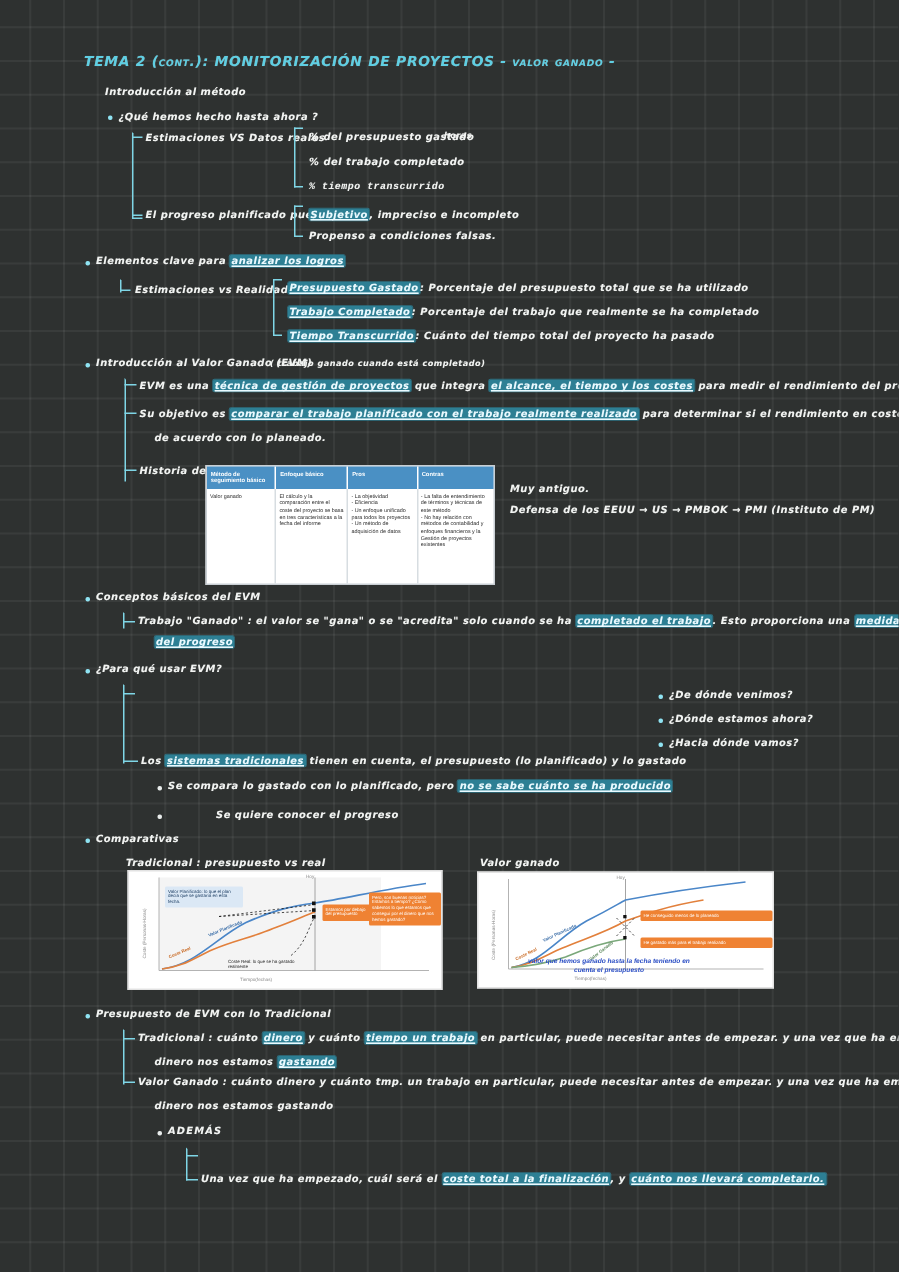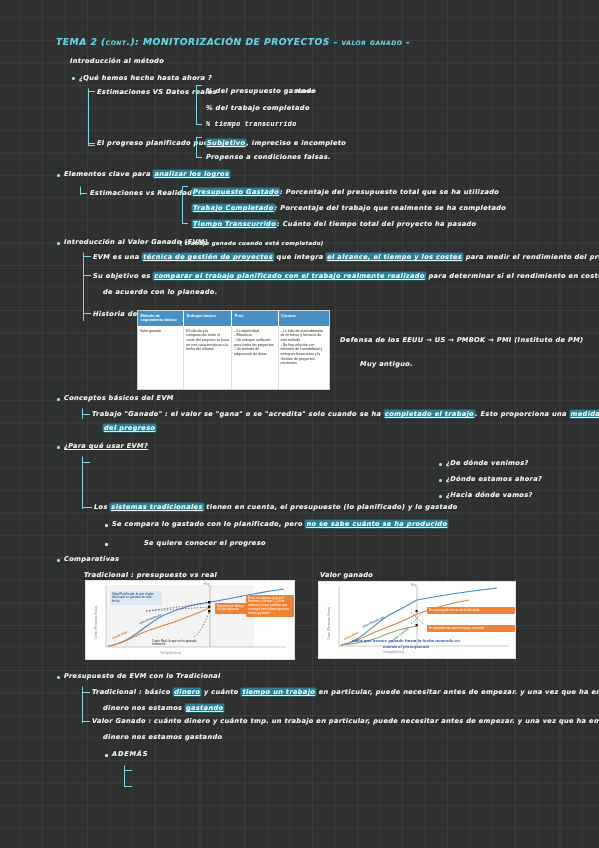--- a/index.html
+++ b/index.html
@@ -198,37 +198,37 @@
       <div class="c2">El cálculo y la comparación entre el coste del proyecto se basa en tres características a la fecha del informe</div>
       <div class="c3" style="white-space:pre-line;">- La objetividad
 - Eficiencia
 - Un enfoque unificado para todos los proyectos
 - Un método de adquisición de datos</div>
       <div class="c4" style="white-space:pre-line;">- La falta de entendimiento de términos y técnicas de este método
 - No hay relación con métodos de contabilidad y enfoques financieros y la Gestión de proyectos existentes</div>
     </div>
   </div>
 
-  <div class="hw" style="left:360px;top:322px;margin-top:38px;">Muy antiguo.</div>
+  <div class="hw" style="left:340px;top:322px;">Muy antiguo.</div>
   <div class="hw" style="left:340px;top:336px;">Defensa de los EEUU → US → PMBOK → PMI (Instituto de PM)</div>
 
   <div class="bul" style="left:57px;top:398px;"></div>
   <div class="hw" style="left:64px;top:394px;">Conceptos básicos del EVM</div>
 
   <div class="brk" style="left:82px;top:408px;width:6px;height:10px;"></div>
   <div class="tick" style="left:82px;top:414px;width:8px;"></div>
   <div class="hw" style="left:92px;top:410px;">
     <span>Trabajo "Ganado" : el valor se "gana" o se "acredita" solo cuando se ha </span><span class="hl">completado el trabajo</span><span>. Esto proporciona una </span><span class="hl">medida objetiva</span>
   </div>
   <div class="hw" style="left:103px;top:424px;">
     <span class="hl">del progreso</span>
   </div>
 
   <div class="bul" style="left:57px;top:446px;"></div>
-  <div class="hw" style="left:64px;top:442px;text-decoration:underline;">¿Para qué usar EVM?</div>
+  <div class="hw" style="left:64px;top:442px;">¿Para qué usar EVM?</div>
 
   <div class="brk" style="left:82px;top:456px;width:6px;height:52px;"></div>
   <div class="tick" style="left:82px;top:462px;width:8px;"></div>
   <div class="tick" style="left:82px;top:507px;width:10px;"></div>
 
 
   <div class="bul" style="left:439px;top:463px;"></div>
   <div class="hw" style="left:446px;top:459px;">¿De dónde venimos?</div>
   <div class="bul" style="left:439px;top:479px;"></div>
   <div class="hw" style="left:446px;top:475px;">¿Dónde estamos ahora?</div>
@@ -301,30 +301,33 @@
   </div>
 
   <div class="bul" style="left:57px;top:676px;"></div>
   <div class="hw" style="left:64px;top:672px;">Presupuesto de EVM con lo Tradicional</div>
 
   <div class="brk" style="left:82px;top:686px;width:6px;height:36px;"></div>
   <div class="tick" style="left:82px;top:692px;width:8px;"></div>
   <div class="tick" style="left:82px;top:721px;width:8px;"></div>
 
   <div class="hw" style="left:92px;top:688px;">
-    <span>Tradicional : básico </span><span class="hl">dinero</span><span> y cuánto </span><span class="hl">tiempo un trabajo</span><span> en particular, puede necesitar antes de empezar. y una vez que ha empezado cuánto</span>
+    <span>Tradicional : cuánto </span><span class="hl">dinero</span><span> y cuánto </span><span class="hl">tiempo un trabajo</span><span> en particular, puede necesitar antes de empezar. y una vez que ha empezado cuánto</span>
   </div>
   <div class="hw" style="left:103px;top:704px;">
     <span>dinero nos estamos </span><span class="hl">gastando</span>
   </div>
 
   <div class="hw" style="left:92px;top:717px;">Valor Ganado : cuánto dinero y cuánto tmp. un trabajo en particular, puede necesitar antes de empezar. y una vez que ha empezado cuánto</div>
   <div class="hw" style="left:103px;top:733px;">dinero nos estamos gastando</div>
 
   <div class="bul w" style="left:105px;top:754px;"></div>
   <div class="hw" style="left:112px;top:750px;letter-spacing:.8px;">ADEMÁS</div>
 
   <div class="brk" style="left:124px;top:765px;width:6px;height:21px;"></div>
   <div class="tick" style="left:124px;top:770px;width:8px;"></div>
   <div class="tick" style="left:124px;top:786px;width:8px;"></div>
 
+  <div class="hw" style="left:134px;top:782px;">
+    <span>Una vez que ha empezado, cuál será el </span><span class="hl">coste total a la finalización</span><span>, y </span><span class="hl">cuánto nos llevará completarlo.</span>
+  </div>
 
 </div>
 
 </body></html>

